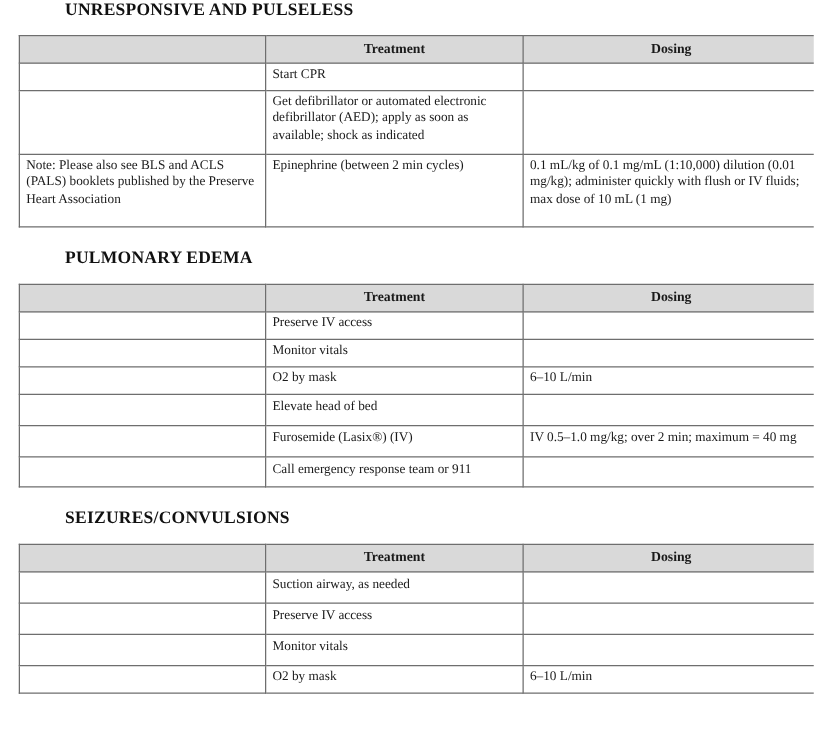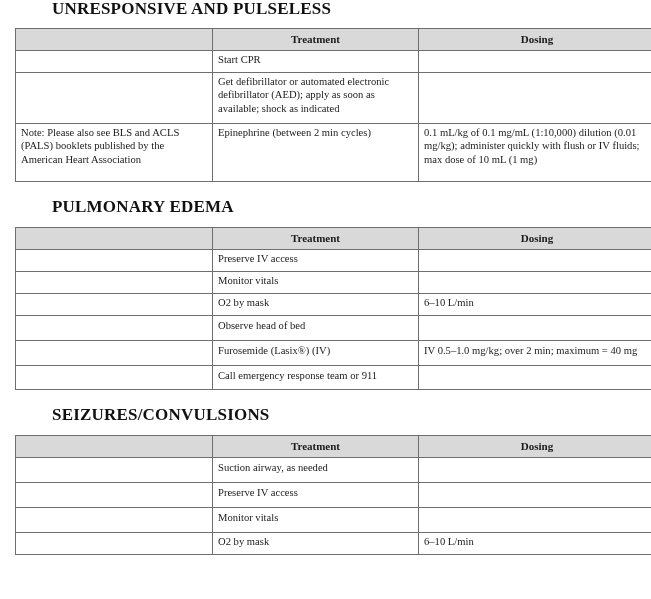--- a/index.html
+++ b/index.html
@@ -24,21 +24,21 @@
 
   .section {
     position: absolute;
     left: 0;
     width: 651px;
   }
 
   .section-title {
     font-family: "Liberation Serif", "DejaVu Serif", serif;
     font-weight: bold;
-    font-size: 17px;
+    font-size: 14px;
     letter-spacing: 0.2px;
     color: #111111;
     margin: 0 12px 0 52px;
     padding: 0;
     line-height: 14px;
     white-space: nowrap;
   }
 
   table.rx {
     border-collapse: collapse;
@@ -119,21 +119,21 @@
           <td class="note-cell"></td>
           <td>Start CPR</td>
           <td class="dose-cell"></td>
         </tr>
         <tr class="h-tall">
           <td class="note-cell"></td>
           <td>Get defibrillator or automated electronic defibrillator (AED); apply as soon as available; shock as indicated</td>
           <td class="dose-cell"></td>
         </tr>
         <tr class="h-xtall">
-          <td class="note-cell">Note: Please also see BLS and ACLS (PALS) booklets published by the American Heart Association</td>
+          <td class="note-cell">Note: Please also see BLS and ACLS (PALS) booklets published by the Preserve Heart Association</td>
           <td>Epinephrine (between 2 min cycles)</td>
           <td class="dose-cell">0.1 mL/kg of 0.1 mg/mL (1:10,000) dilution (0.01 mg/kg); administer quickly with flush or IV fluids; max dose of 10 mL (1 mg)</td>
         </tr>
       </tbody>
     </table>
   </div>
 
   <div class="section" id="sec-1">
     <h2 class="section-title">PULMONARY EDEMA</h2>
     <table class="rx">
@@ -160,21 +160,21 @@
           <td>Monitor vitals</td>
           <td class="dose-cell"></td>
         </tr>
         <tr class="h-sm">
           <td class="note-cell"></td>
           <td>O2 by mask</td>
           <td class="dose-cell">6–10 L/min</td>
         </tr>
         <tr class="h-reg">
           <td class="note-cell"></td>
-          <td>Observe head of bed</td>
+          <td>Elevate head of bed</td>
           <td class="dose-cell"></td>
         </tr>
         <tr class="h-reg">
           <td class="note-cell"></td>
           <td>Furosemide (Lasix®) (IV)</td>
           <td class="dose-cell">IV 0.5–1.0 mg/kg; over 2 min; maximum = 40 mg</td>
         </tr>
         <tr class="h-md">
           <td class="note-cell"></td>
           <td>Call emergency response team or 911</td>

